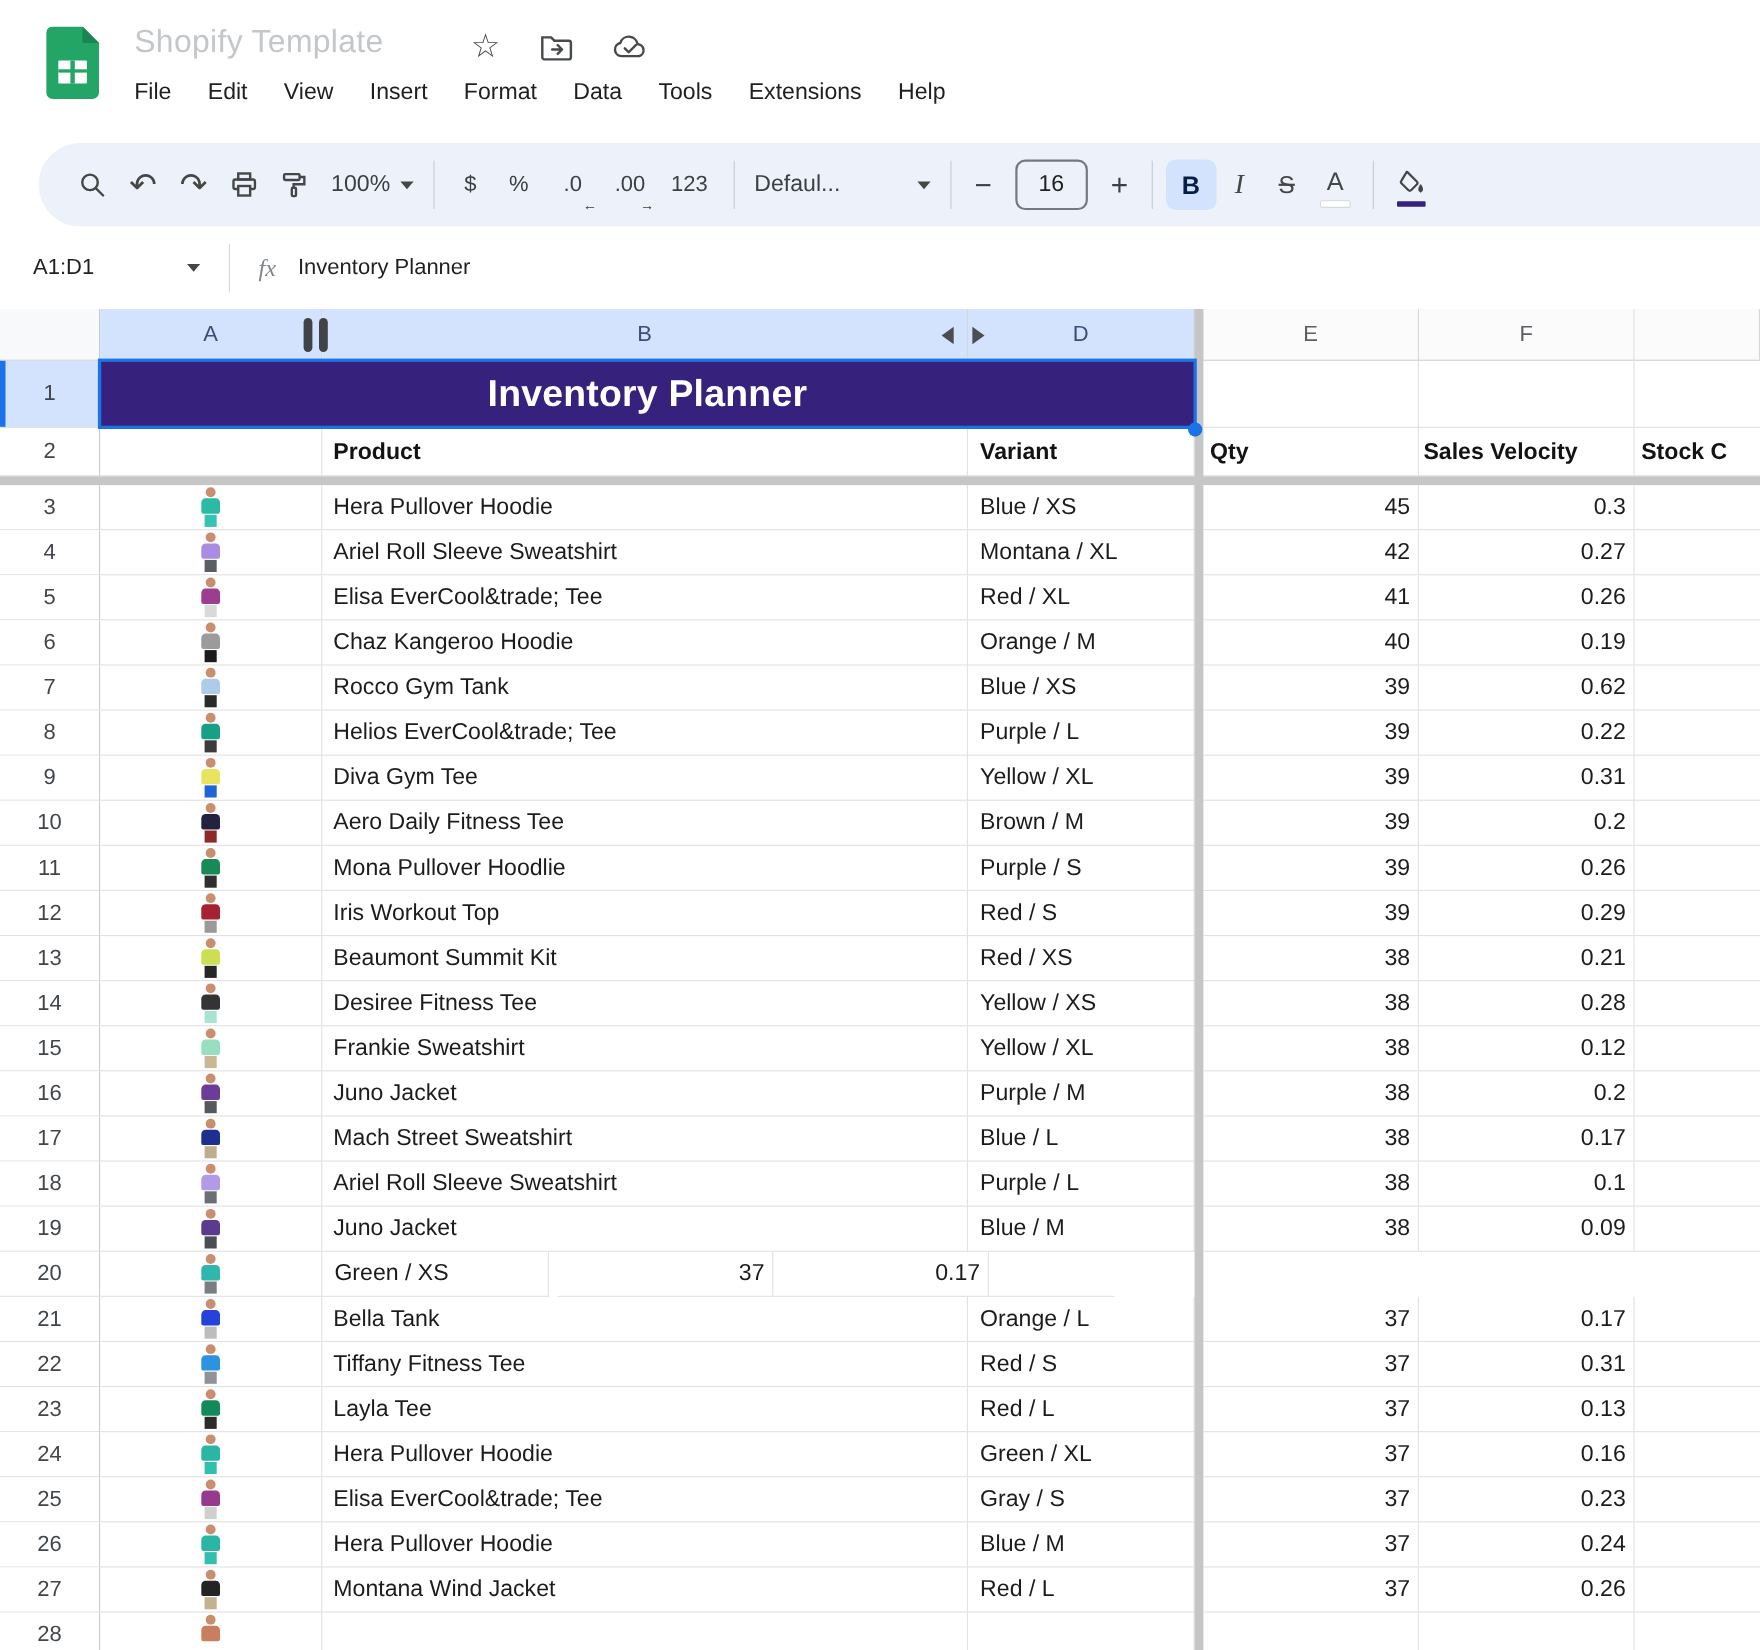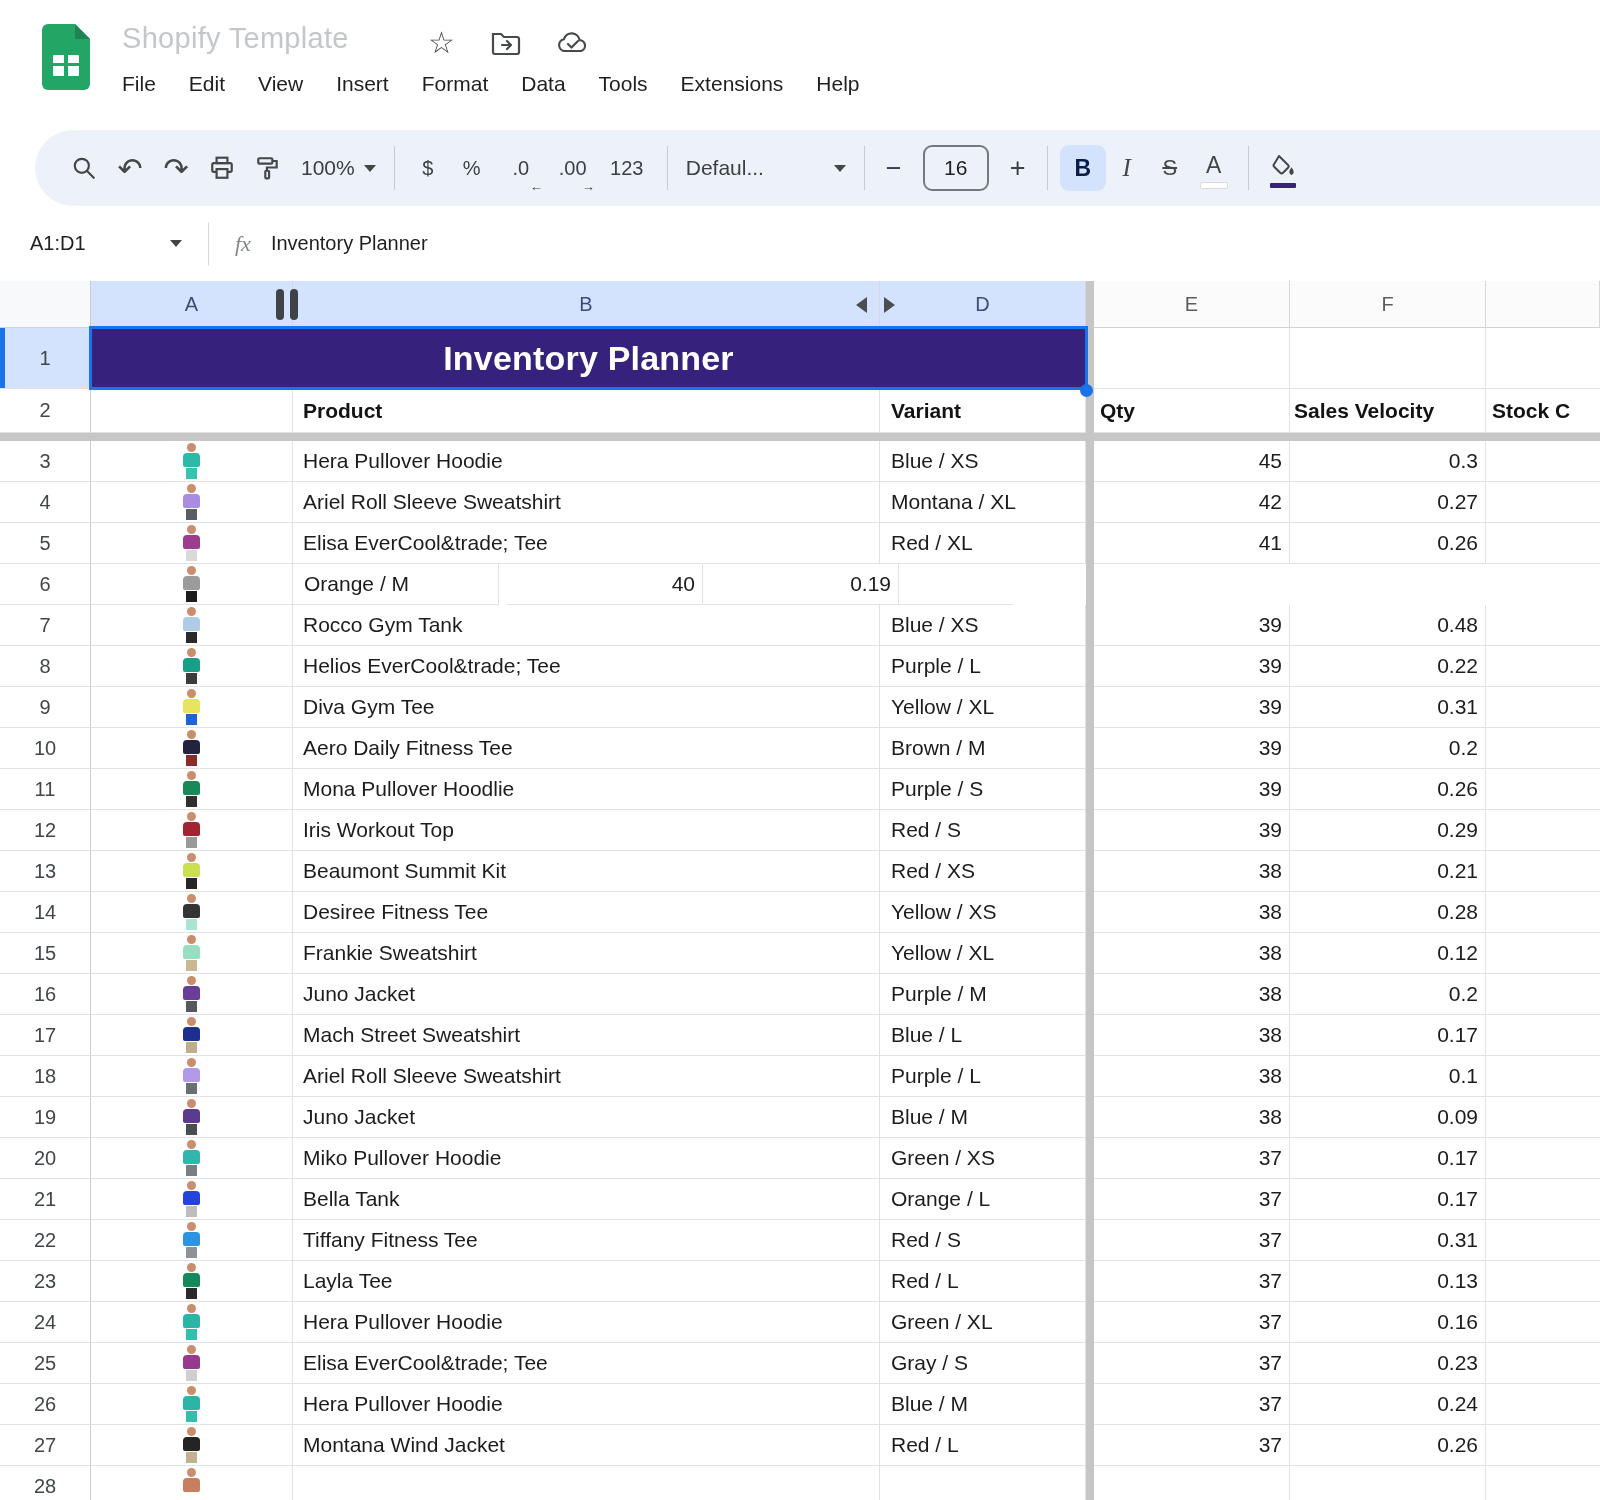--- a/index.html
+++ b/index.html
@@ -310,40 +310,41 @@
   </div>
       <div class="flexrow drow">
     <div class="rowhdr w-rowhdr">6</div>
     <div class="cell w-a">
       <div class="person">
         <div class="p-head"></div>
         <div class="p-torso" style="background: rgb(155, 155, 155);"></div>
         <div class="p-legs" style="background: rgb(28, 28, 28);"></div>
       </div>
     </div>
+    <div class="cell w-b dcell pad-l">Chaz Kangeroo Hoodie</div>
     <div class="cell w-d dcell" style="padding-left:11px;">Orange / M</div>
     <div class="cell w-sp" style="border:none;"></div>
     <div class="cell w-e dcell num">40</div>
     <div class="cell w-f dcell num">0.19</div>
     <div class="cell w-g dcell" style="border-right:none;"></div>
   </div>
       <div class="flexrow drow">
     <div class="rowhdr w-rowhdr">7</div>
     <div class="cell w-a">
       <div class="person">
         <div class="p-head"></div>
         <div class="p-torso" style="background: rgb(174, 203, 232);"></div>
         <div class="p-legs" style="background: rgb(42, 42, 42);"></div>
       </div>
     </div>
     <div class="cell w-b dcell pad-l">Rocco Gym Tank</div>
     <div class="cell w-d dcell" style="padding-left:11px;">Blue / XS</div>
     <div class="cell w-sp" style="border:none;"></div>
     <div class="cell w-e dcell num">39</div>
-    <div class="cell w-f dcell num">0.48</div>
+    <div class="cell w-f dcell num">0.62</div>
     <div class="cell w-g dcell" style="border-right:none;"></div>
   </div>
       <div class="flexrow drow">
     <div class="rowhdr w-rowhdr">8</div>
     <div class="cell w-a">
       <div class="person">
         <div class="p-head"></div>
         <div class="p-torso" style="background: rgb(24, 160, 134);"></div>
         <div class="p-legs" style="background: rgb(60, 60, 60);"></div>
       </div>
@@ -533,21 +534,20 @@
   </div>
       <div class="flexrow drow">
     <div class="rowhdr w-rowhdr">20</div>
     <div class="cell w-a">
       <div class="person">
         <div class="p-head"></div>
         <div class="p-torso" style="background: rgb(47, 183, 174);"></div>
         <div class="p-legs" style="background: rgb(122, 125, 130);"></div>
       </div>
     </div>
-    <div class="cell w-b dcell pad-l">Miko Pullover Hoodie</div>
     <div class="cell w-d dcell" style="padding-left:11px;">Green / XS</div>
     <div class="cell w-sp" style="border:none;"></div>
     <div class="cell w-e dcell num">37</div>
     <div class="cell w-f dcell num">0.17</div>
     <div class="cell w-g dcell" style="border-right:none;"></div>
   </div>
       <div class="flexrow drow">
     <div class="rowhdr w-rowhdr">21</div>
     <div class="cell w-a">
       <div class="person">

